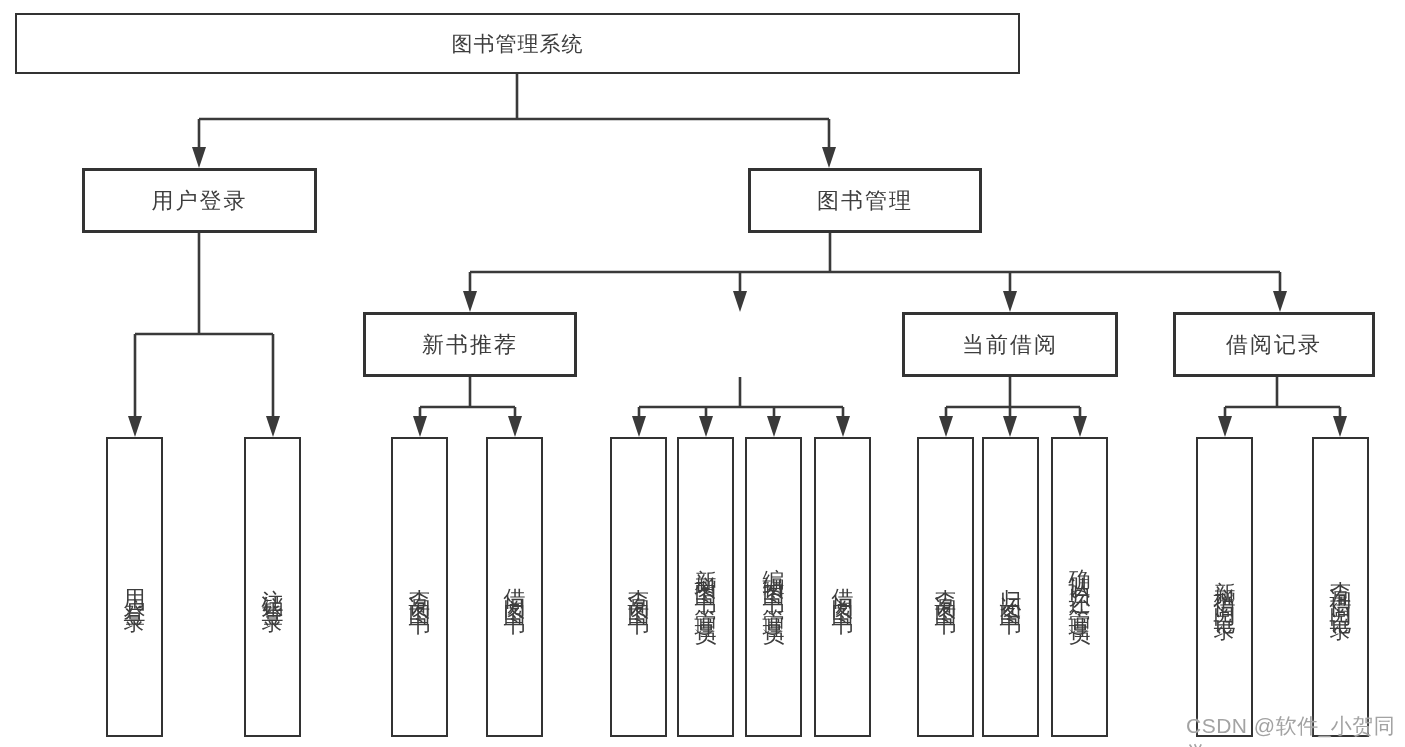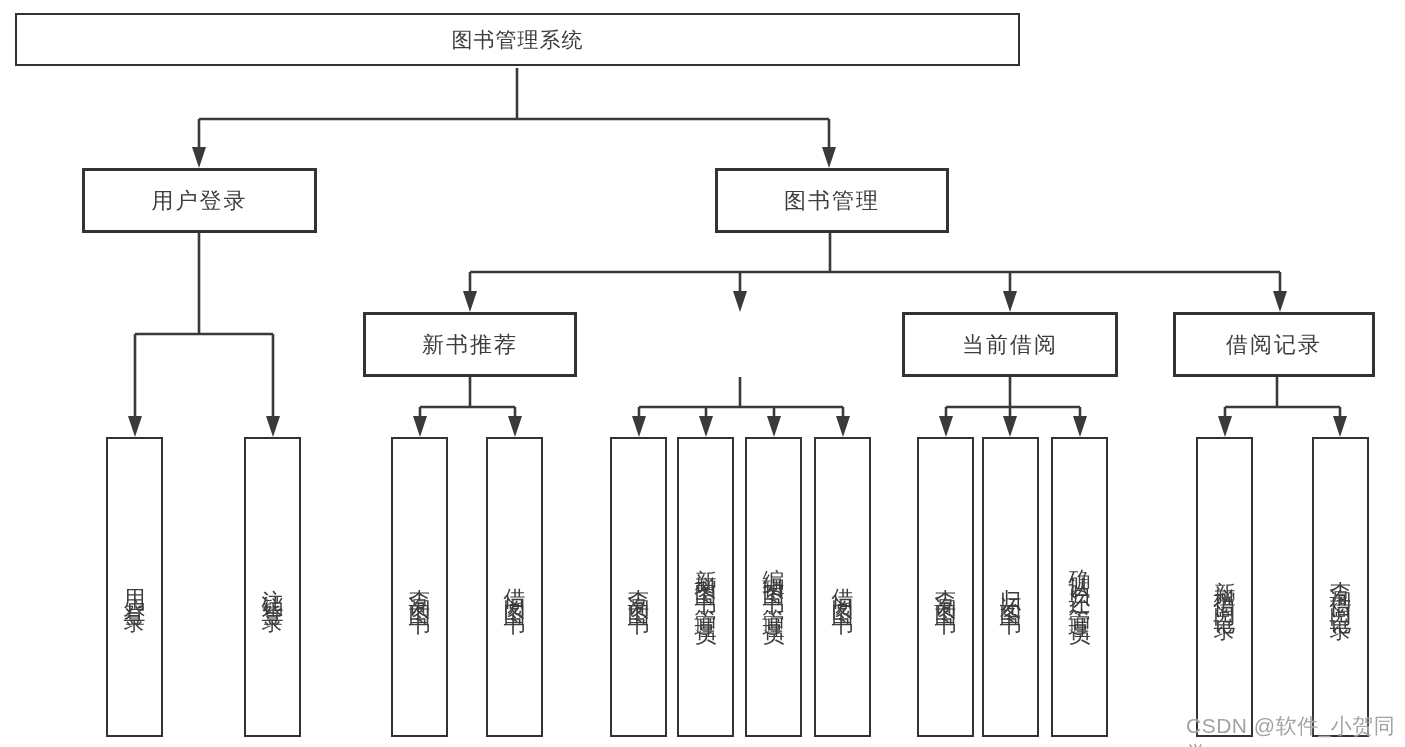--- a/index.html
+++ b/index.html
@@ -23,21 +23,21 @@
   .head{fill:var(--line);stroke:none;}
   .node{
     position:absolute;
     box-sizing:border-box;
     background:#fff;
     border:3px solid var(--border);
     display:flex;align-items:center;justify-content:center;
     color:var(--text);
     z-index:1;
   }
-  .root{left:15px;top:13px;width:1005px;height:53px;border-width:2px;font-size:21px;letter-spacing:1px;}
+  .root{left:15px;top:13px;width:1005px;height:61px;border-width:2px;font-size:21px;letter-spacing:1px;}
   .l2{top:168px;height:65px;font-size:22px;letter-spacing:2px;}
   .l3{top:312px;height:65px;font-size:22px;letter-spacing:2px;}
   .leaf{top:437px;width:57px;height:300px;border-width:2.5px;font-size:22px;}
   .vtext{
     writing-mode:vertical-rl;
     text-orientation:mixed;
     letter-spacing:8px;
     line-height:1;
     white-space:nowrap;
   }
@@ -93,21 +93,21 @@
     <polygon class="head" points="939,416 953,416 946,437"></polygon>
     <polygon class="head" points="1003,416 1017,416 1010,437"></polygon>
     <polygon class="head" points="1073,416 1087,416 1080,437"></polygon>
     <polygon class="head" points="1218,416 1232,416 1225,437"></polygon>
     <polygon class="head" points="1333,416 1347,416 1340,437"></polygon>
   </svg>
 
   <div class="node root">图书管理系统</div>
 
   <div class="node l2" style="left:82px;width:235px;">用户登录</div>
-  <div class="node l2" style="left:715px;width:234px;">图书管理</div>
+  <div class="node l2" style="left:748px;width:234px;">图书管理</div>
 
   <div class="node l3" style="left:363px;width:214px;">新书推荐</div>
   <div class="node l3" style="left:902px;width:216px;">当前借阅</div>
   <div class="node l3" style="left:1173px;width:202px;">借阅记录</div>
 
   <div class="node leaf" style="left:106px;">
     <span class="vtext">用户登录</span>
   </div>
   <div class="node leaf" style="left:244px;">
     <span class="vtext">注销登录</span>

